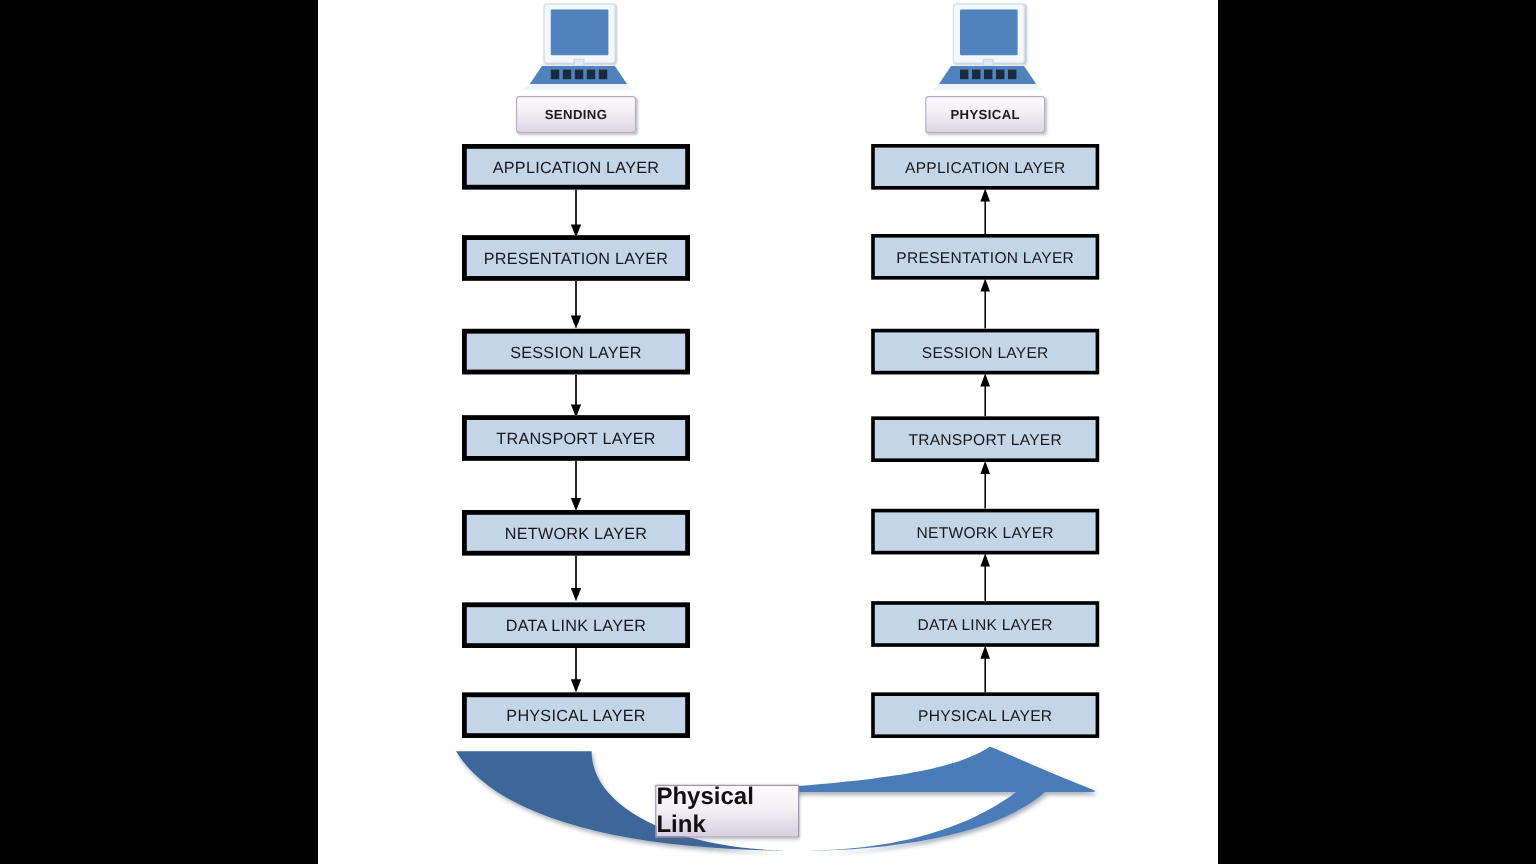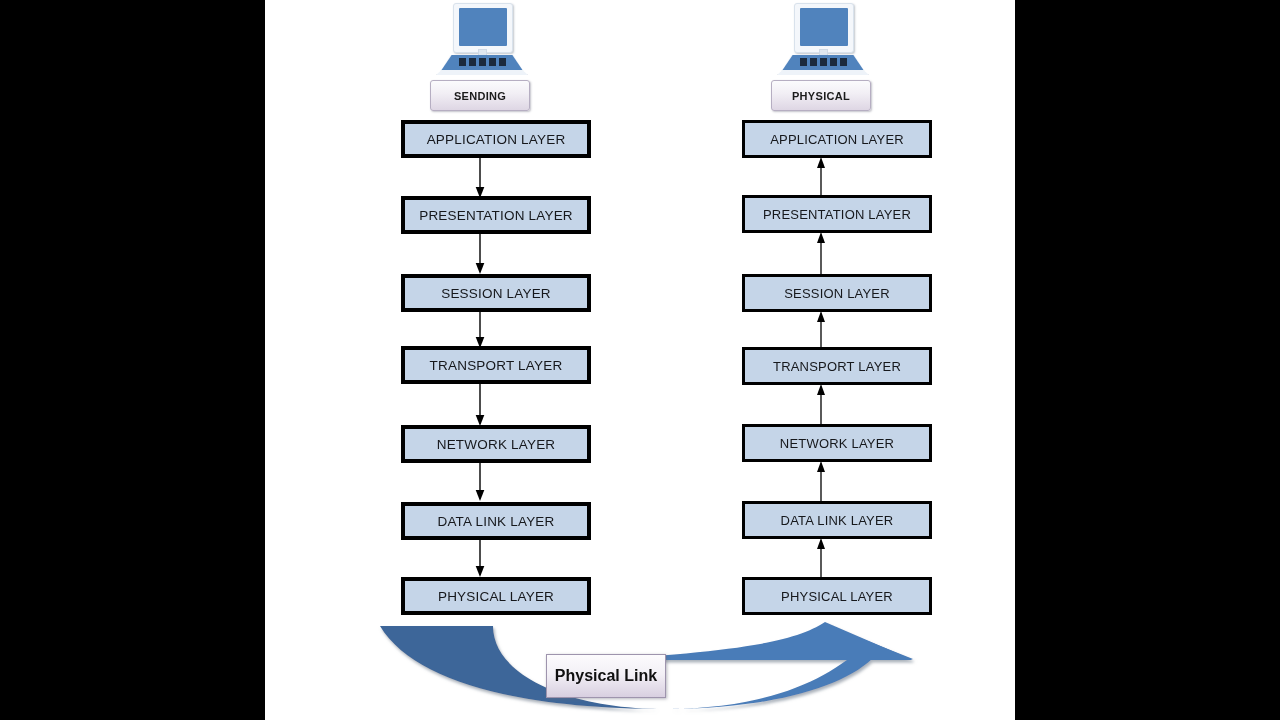--- a/index.html
+++ b/index.html
@@ -165,21 +165,20 @@
     background: #c5d5e8;
     border: 4px solid #000000;
     box-sizing: border-box;
     display: flex;
     align-items: center;
     justify-content: center;
     font-size: 13.5px;
     color: #16181c;
     letter-spacing: 0.2px;
     white-space: nowrap;
-    margin-left: 16px;
   }
   #col-recv .layer-box {
     border-width: 3px;
     font-size: 13px;
   }
 
   
   .connector {
     position: absolute;
     left: 50%;
@@ -203,21 +202,21 @@
     left: 281px;
     top: 42px;
     width: 118px;
     height: 42px;
     background: linear-gradient(180deg, #fcfbfd 0%, #f3f0f6 45%, #d8cfe0 100%);
     border: 1px solid #9e94ad;
     box-shadow: 1px 1px 3px rgba(110,110,125,0.5);
     display: flex;
     align-items: center;
     justify-content: center;
-    font-size: 16px;
+    font-size: 20px;
     font-weight: bold;
     color: #101010;
     z-index: 5;
   }
 </style>
 </head>
 <body>
 
 <div id="screen">
 

